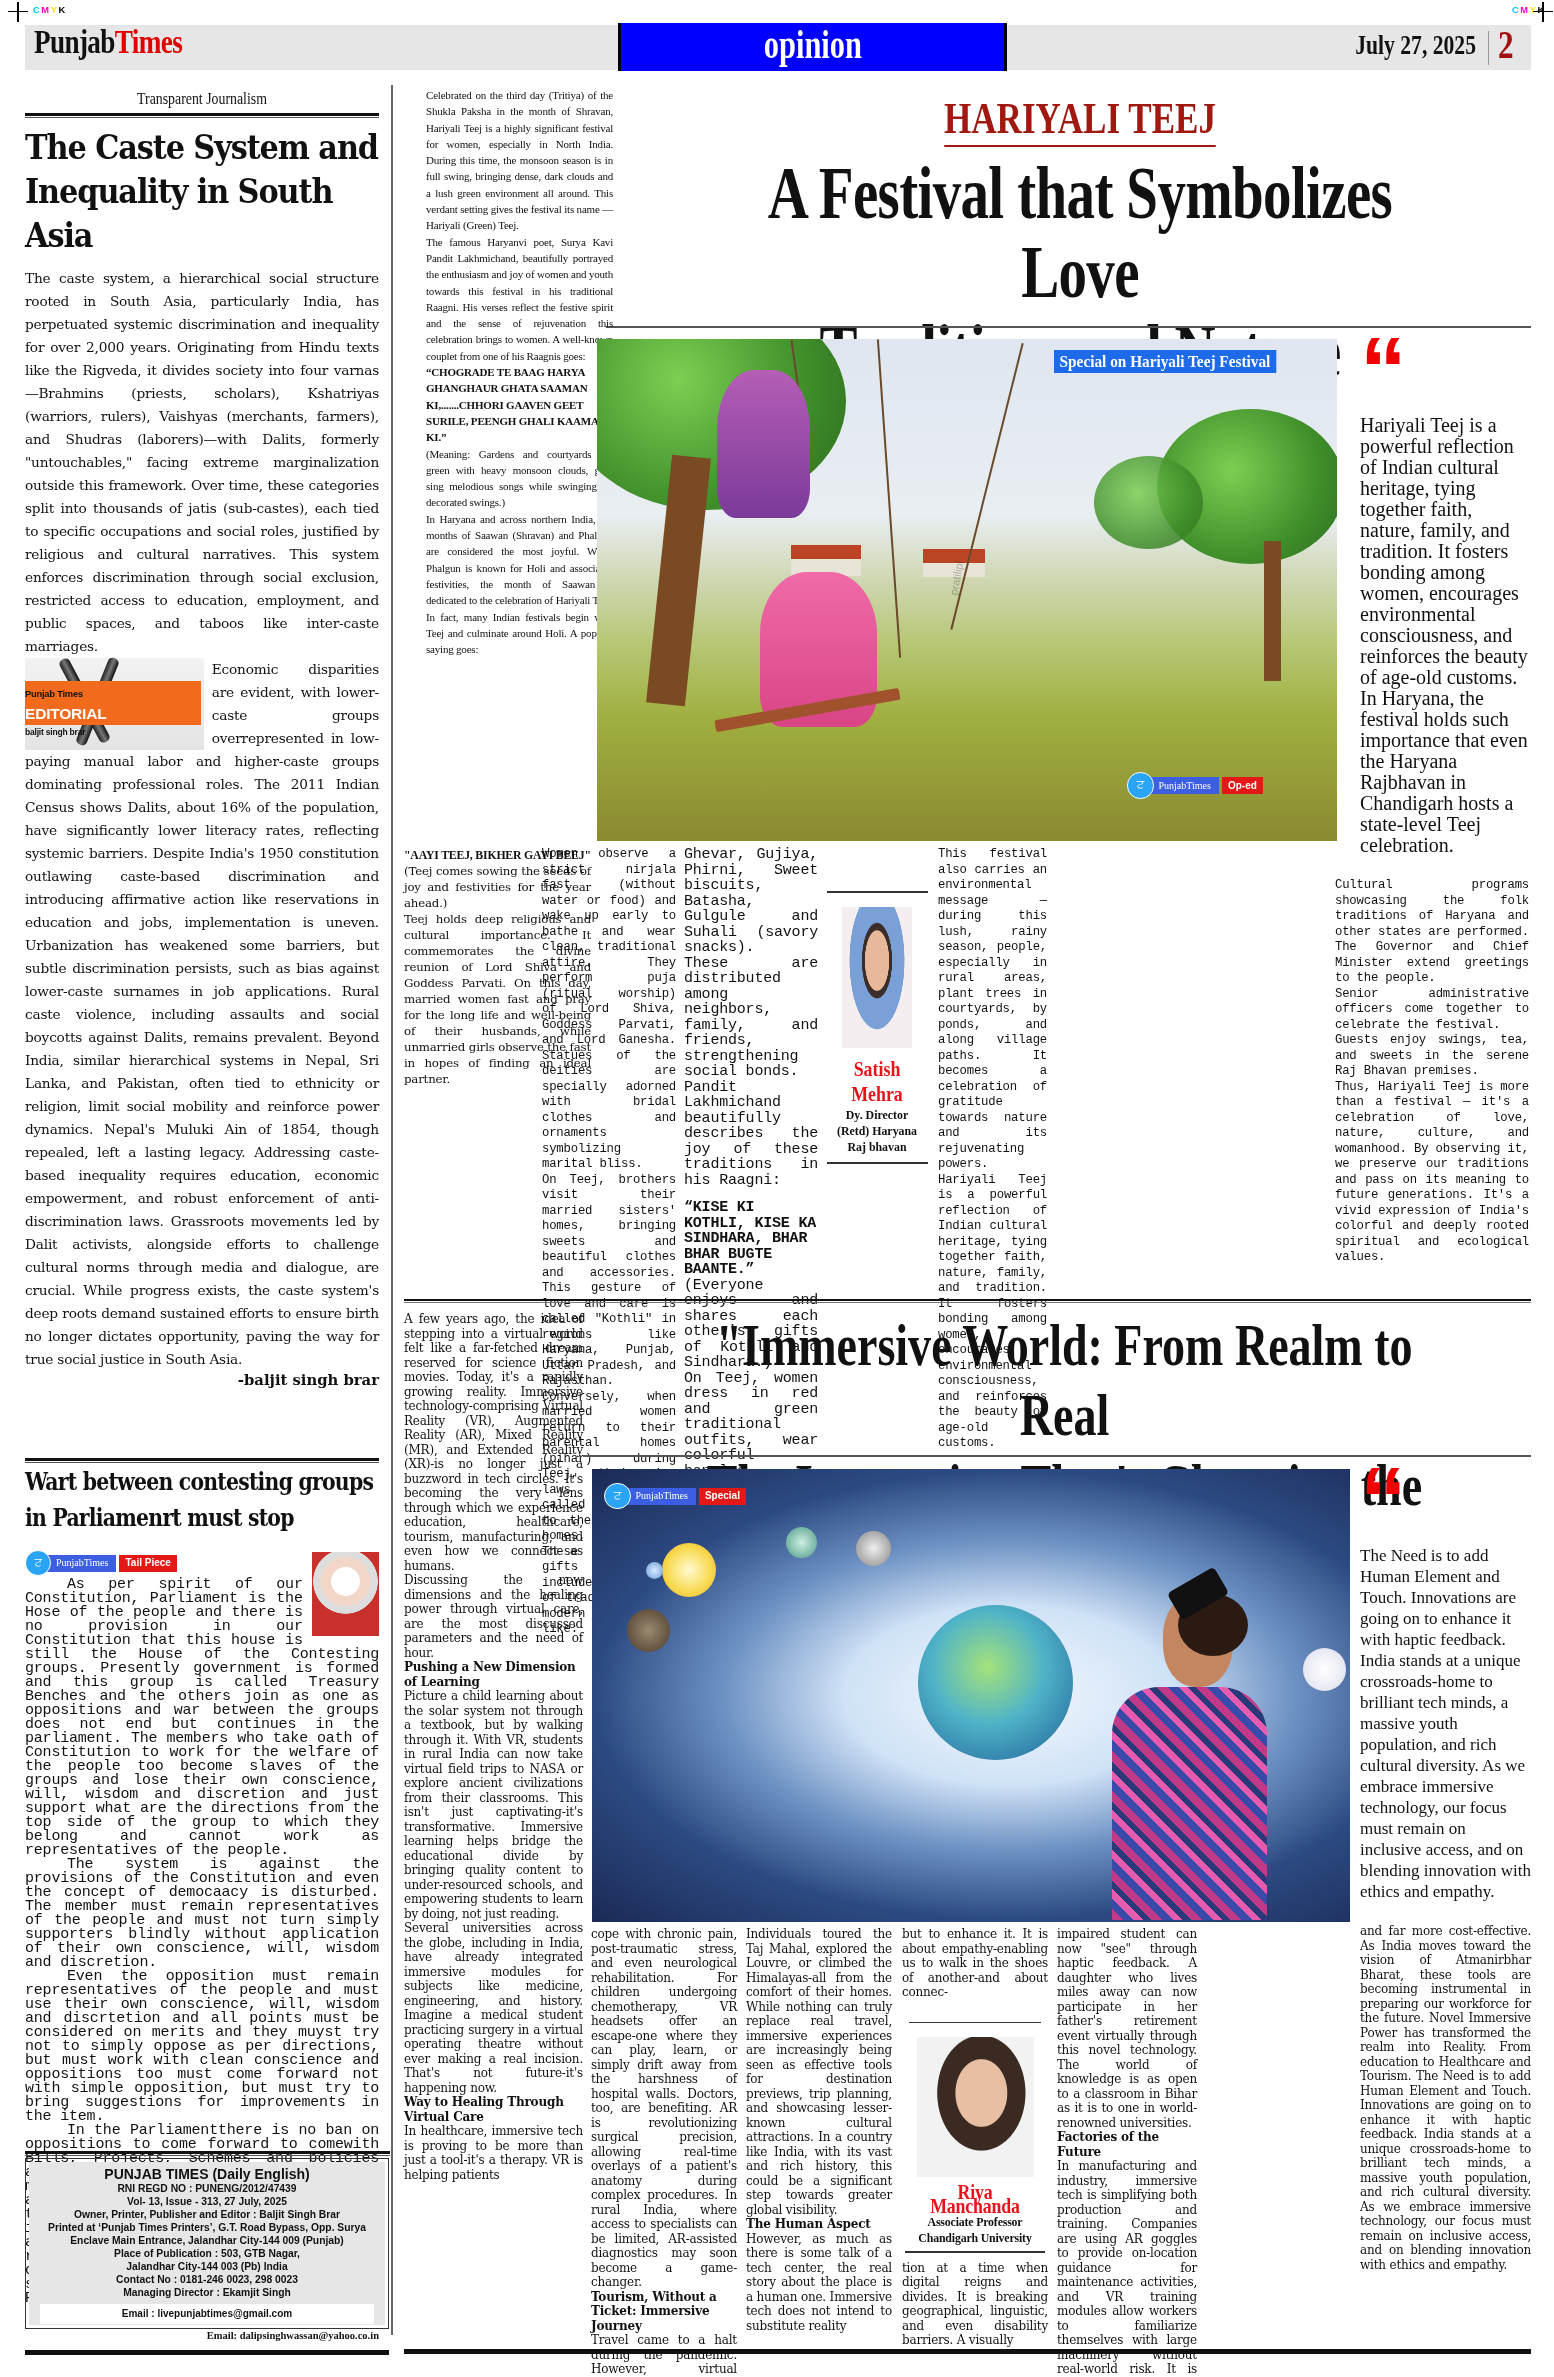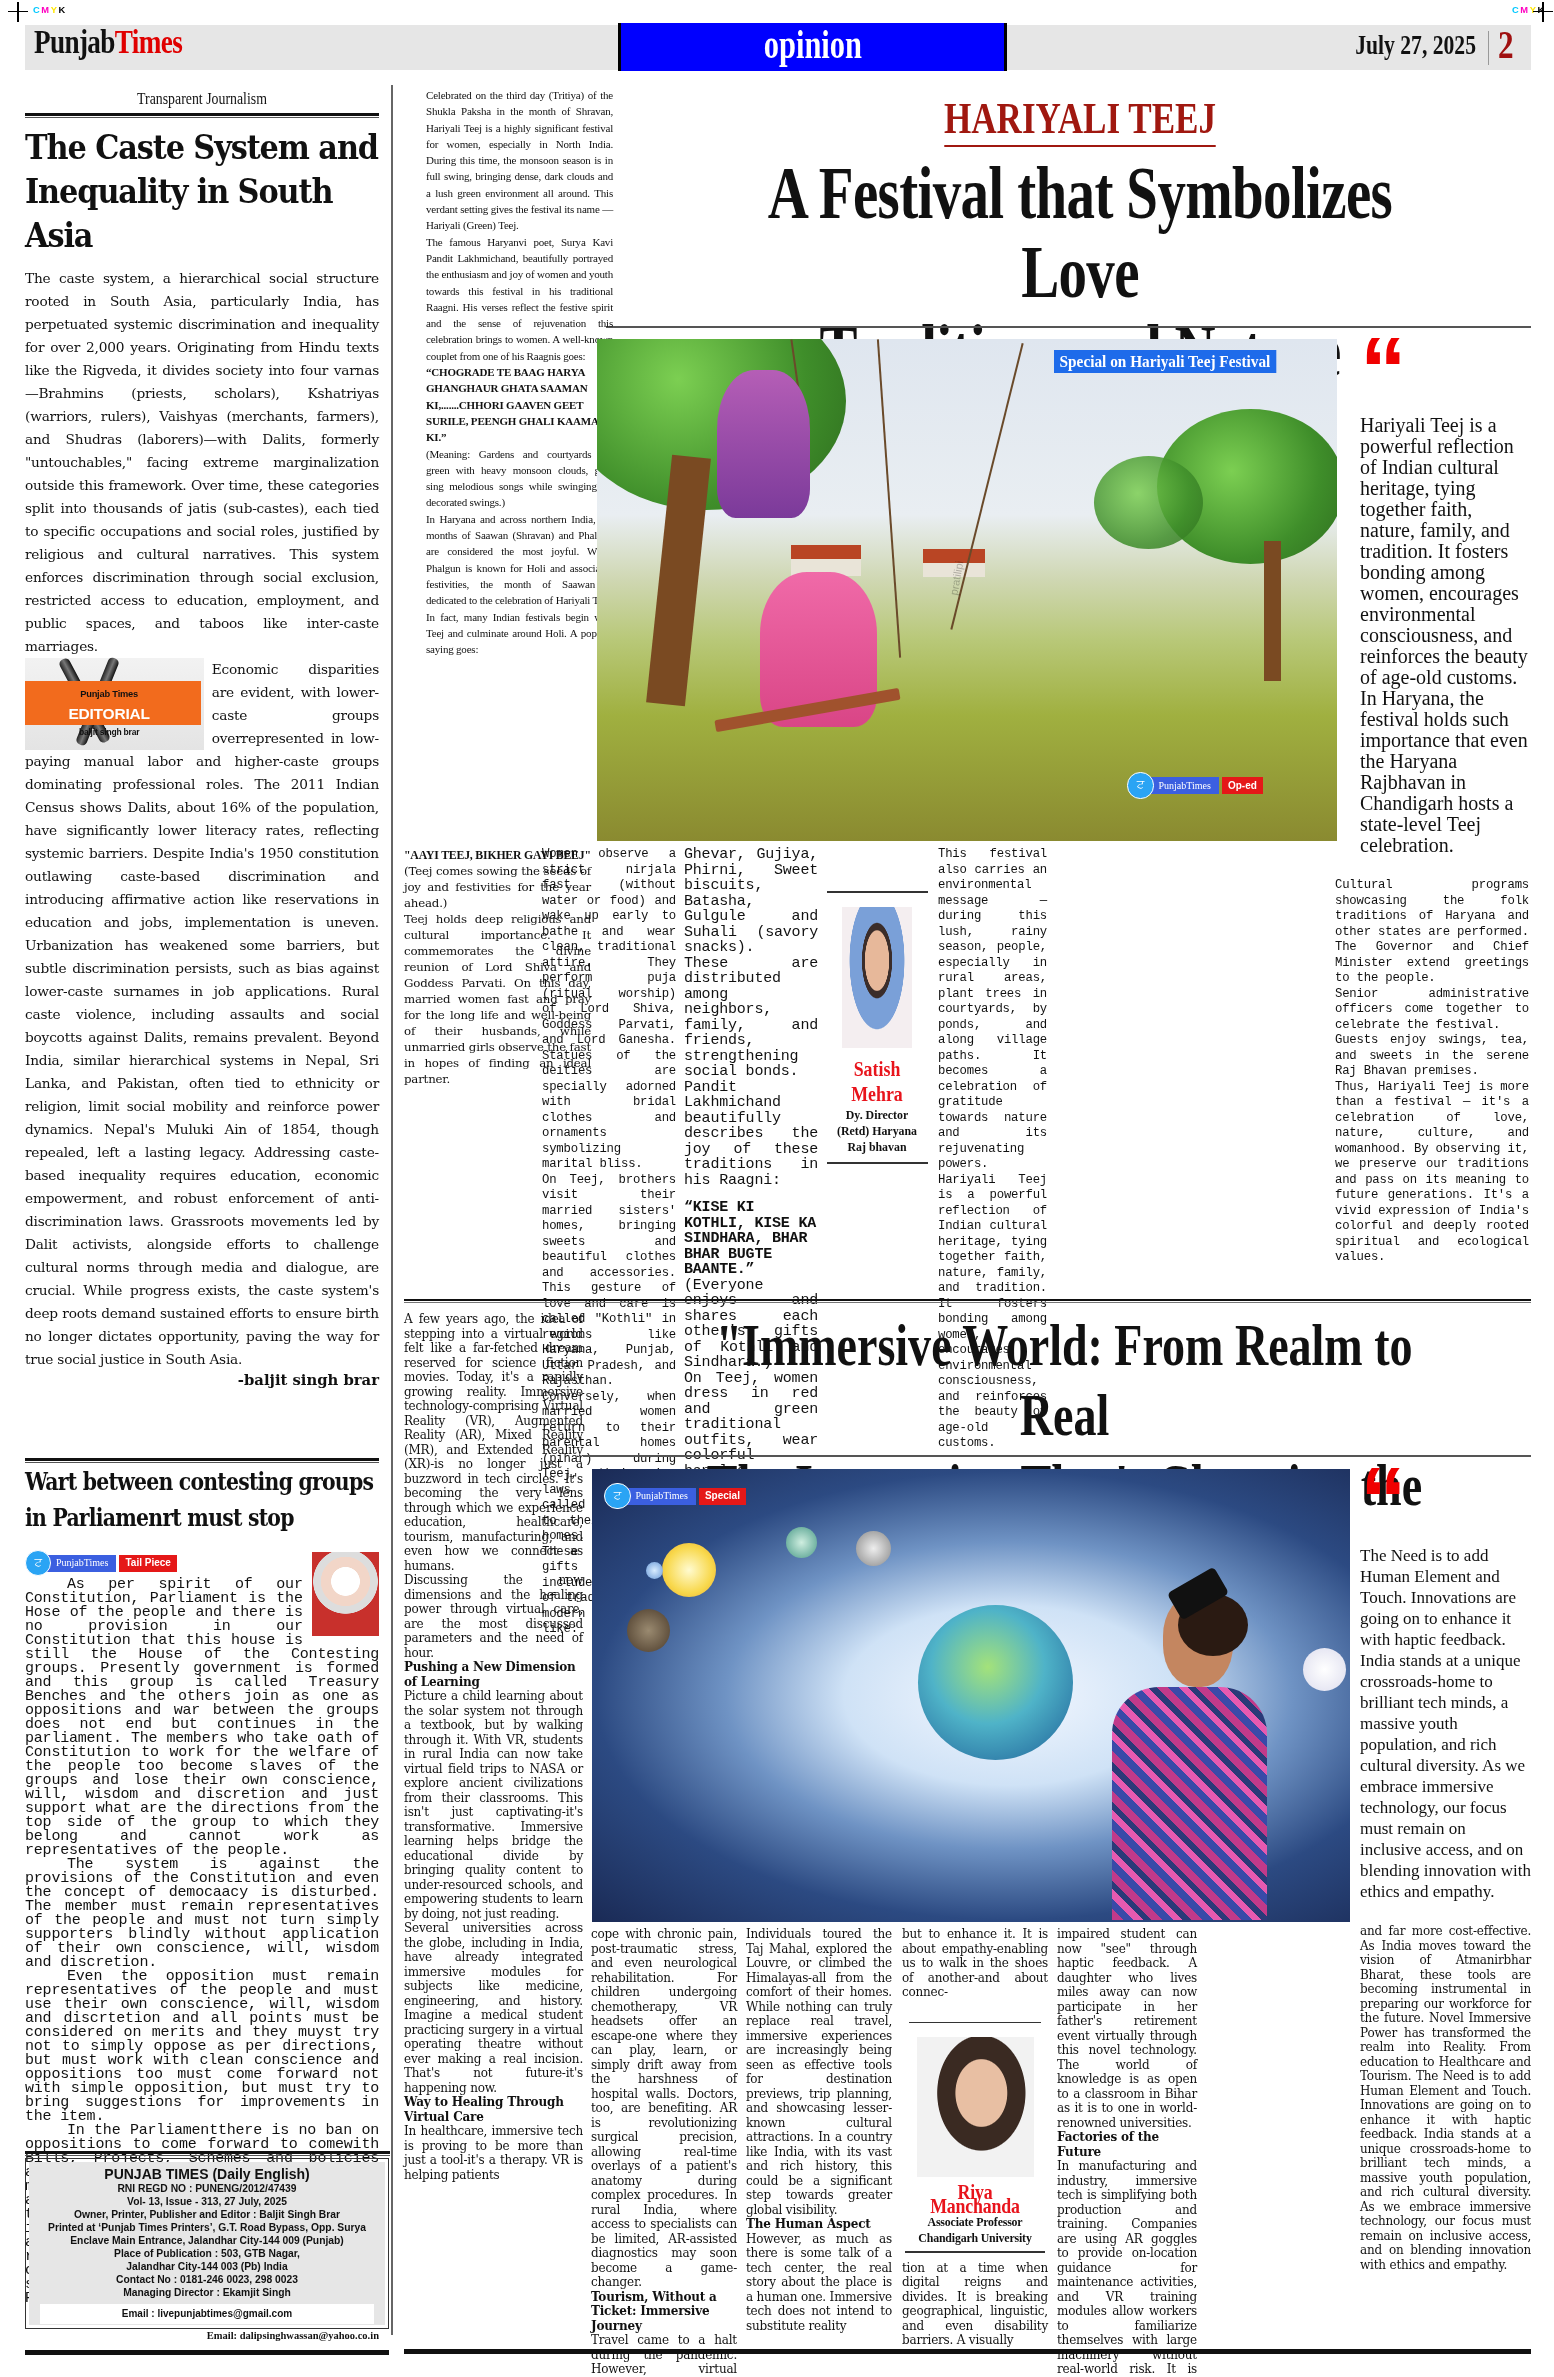--- a/index.html
+++ b/index.html
@@ -20,21 +20,21 @@
 .date{left:1282px;top:29.5px;font-family:"Liberation Serif",serif;font-weight:bold;font-size:26.4px;width:194px;text-align:right;transform:scaleX(.82);transform-origin:right top}
 .pagedivider{left:1488px;top:31px;width:0.8px;height:34px;background:#999}
 .pagenum{left:1496px;top:22px;font-family:"Liberation Serif",serif;font-weight:bold;font-size:39px;color:#a01010;transform:scaleX(.8)}
 
 .col-left{left:25px;width:354px}
 .tj{top:89px;text-align:center;font-size:16.3px;font-family:"Liberation Serif",serif;transform:scaleX(.85)}
 .dbl-rule{height:4.7px;border-top:3.1px solid #111;border-bottom:0.8px solid #555}
 h1.left-head{font-family:"DejaVu Serif",serif;font-weight:bold;font-size:33px;line-height:44px;letter-spacing:-1.2px;transform:scaleX(.92);transform-origin:left top;width:389px}
 .body-j{font-size:13.7px;line-height:23px;text-align:justify;font-family:"DejaVu Serif",serif;letter-spacing:-0.2px}
 .editorial{float:left;width:179px;height:92px;margin:0 7.8px 0 0;background:linear-gradient(#f2f2f2,#e4e4e4);position:relative}
-.editorial .band{position:absolute;left:0;top:23px;width:176px;height:44px;background:#f26b1d;color:#fff;font-family:"Liberation Sans",sans-serif;text-align:center;padding-right:7.8px}
+.editorial .band{position:absolute;left:0;top:23px;width:176px;height:44px;background:#f26b1d;color:#fff;font-family:"Liberation Sans",sans-serif;text-align:left;padding-right:7.8px}
 .editorial .b1{font-size:9.3px;color:#111;font-weight:bold;padding-top:1.6px}
 .editorial .b2{font-size:15.5px;font-weight:bold;line-height:15.5px}
 .editorial .b3{font-size:8.5px;color:#111;font-weight:bold}
 .pen{position:absolute;width:11px;height:93px;background:linear-gradient(90deg,#222,#777,#111);border-radius:4.7px}
 .sig{text-align:right;font-weight:bold;font-size:14.8px}
 h2.wart{font-family:"DejaVu Serif",serif;font-weight:bold;font-size:24px;line-height:36px;letter-spacing:-0.9px;transform:scaleX(.85);transform-origin:left top;width:420px}
 .tag{display:inline-flex;align-items:center;height:17px;font-size:10px}
 .tag .logo{width:26.4px;height:26.4px;border-radius:50%;background:#2aa4f4;border:1.6px solid #fff;color:#fff;font-size:11.7px;text-align:center;line-height:23px;margin-right:-4.7px;z-index:1;position:relative}
 .tag .pt{background:#3b5fe0;color:#fff;padding:1.6px 7.8px 1.6px 9.3px;font-family:"Liberation Serif",serif;height:17px;line-height:14px}
 .tag .red{background:#e51818;color:#fff;padding:1.6px 6.2px;font-family:"Liberation Sans",sans-serif;font-weight:bold;height:17px;line-height:14px;margin-left:3.1px}

